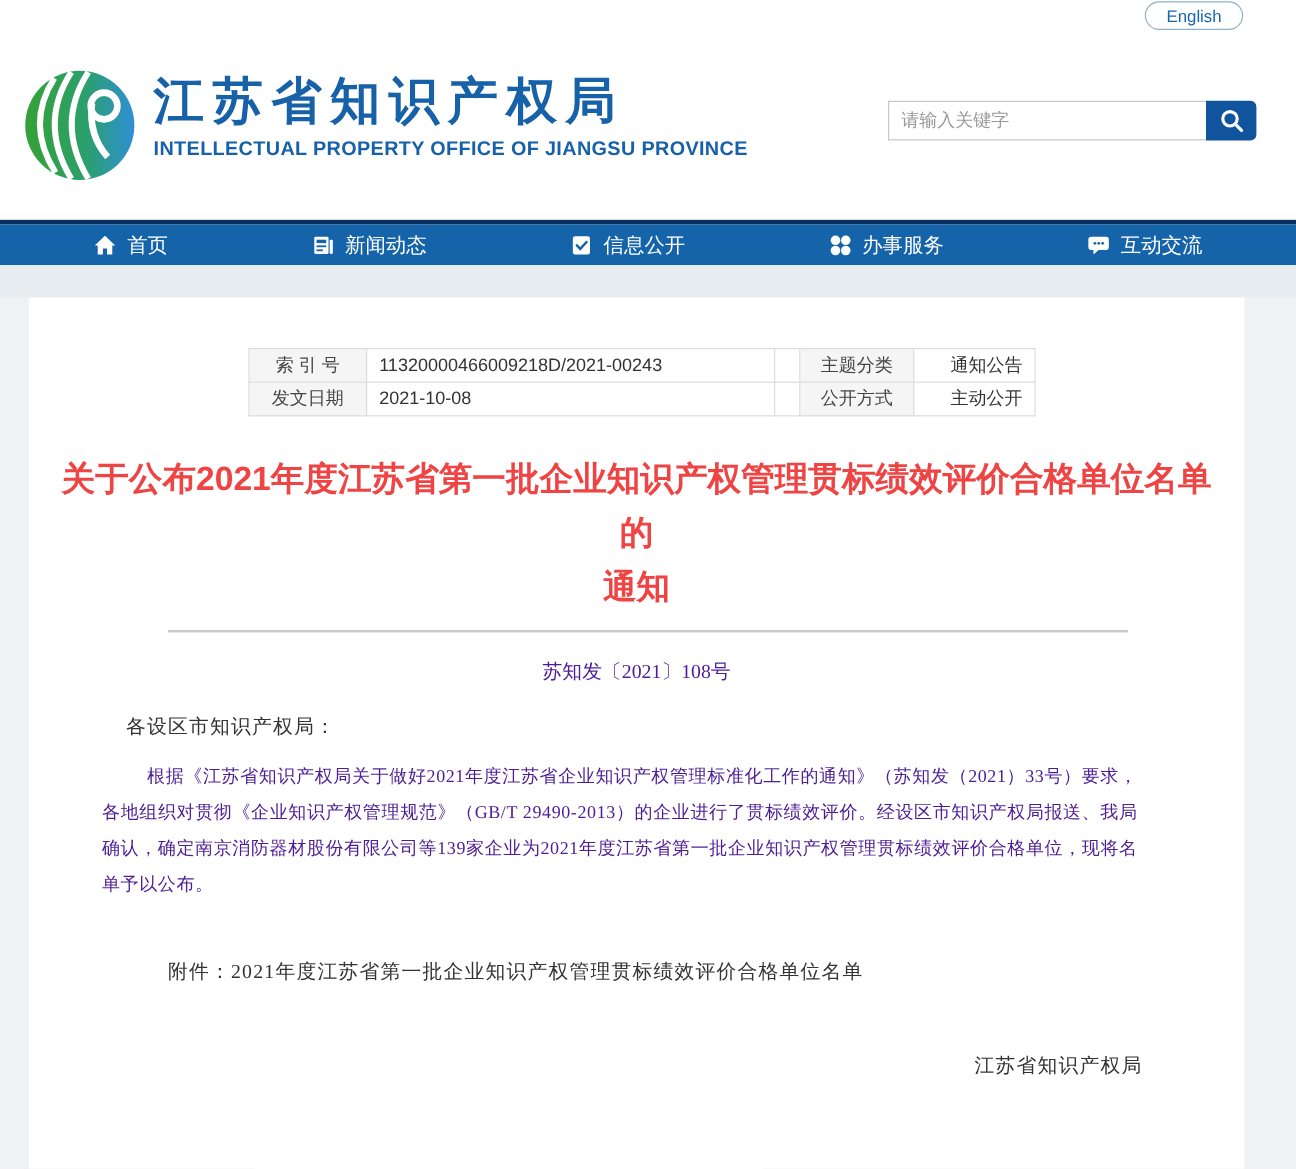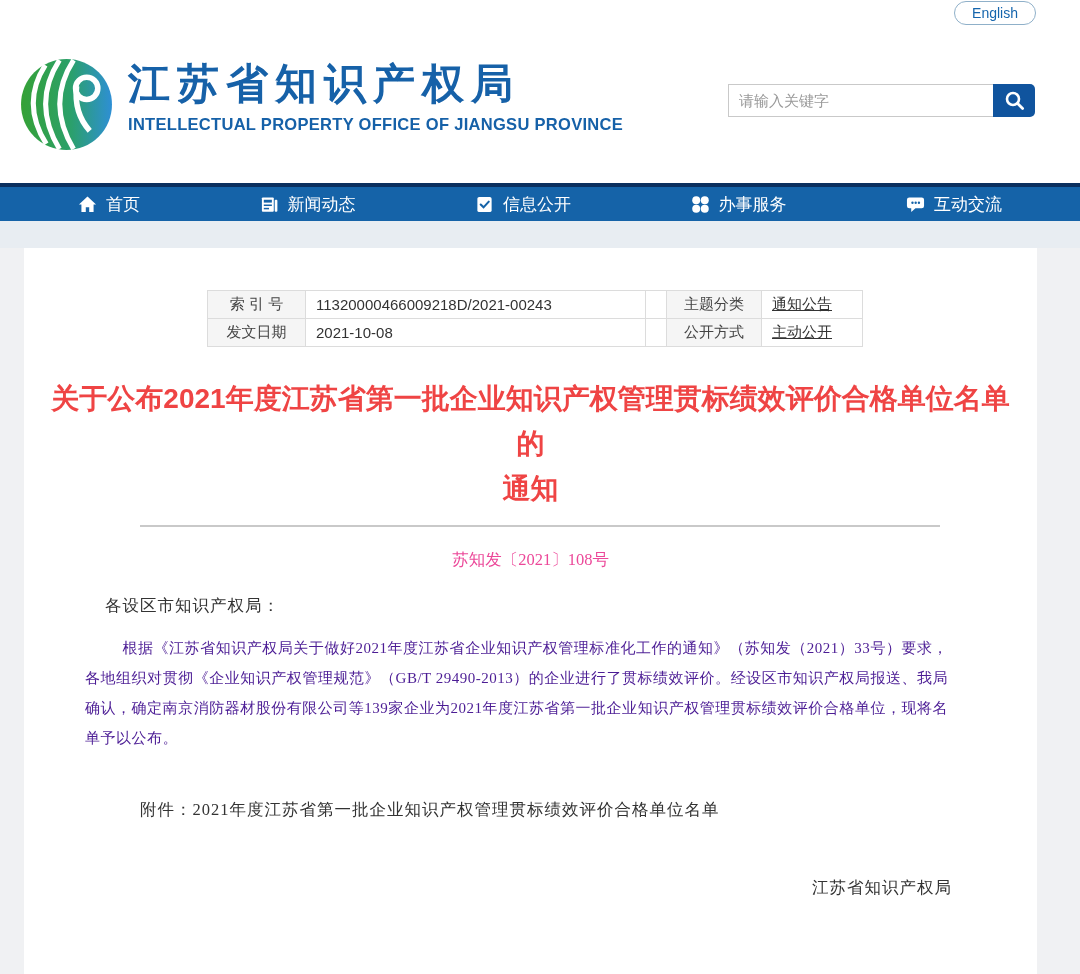--- a/index.html
+++ b/index.html
@@ -8,21 +8,21 @@
 
   
   .header { position:relative; width:1080px; height:183px; background:#ffffff; }
   .english-btn { position:absolute; top:1px; right:44px; padding:3px 17px;
                  border:1.5px solid #8fb0c9; border-radius:14px; color:#1565ad;
                  font-size:14px; background:#fff; cursor:pointer; }
   .logo { position:absolute; left:18px; top:56px; width:97px; height:97px; cursor:pointer; }
   .brand { position:absolute; left:128px; top:60px; }
   .brand-title { font-size:42px; font-weight:bold; color:#1661a8; letter-spacing:7px; line-height:1.15; }
   .brand-sub { font-size:16.5px; font-weight:bold; color:#1661a8; letter-spacing:0.3px; margin-top:7px; }
-  .search { position:absolute; top:84px; right:45px; width:307px; height:33px; display:flex; }
+  .search { position:absolute; top:84px; right:33px; width:307px; height:33px; display:flex; }
   .search input { width:265px; height:33px; border:1px solid #c9c9c9; border-right:none;
                   padding:0 10px; font-size:15px; color:#333; outline:none;
                   font-family:"Liberation Sans","DejaVu Sans",sans-serif; }
   .search input::placeholder { color:#999; }
   .search-btn { width:42px; height:33px; background:#10549e; border:none; cursor:pointer;
                 border-radius:0 5px 5px 0; display:flex; align-items:center; justify-content:center; }
 
   
   .nav-strip { width:1080px; height:4px; background:#0b2f5e; }
   .nav-bar { width:1080px; height:34px; background:#1563a8; display:flex;
@@ -36,30 +36,30 @@
   
   .panel { margin:0 43px 0 24px; background:#ffffff; height:726px; padding-top:42px; }
 
   table.meta { border-collapse:collapse; margin-left:183px; table-layout:fixed; }
   table.meta td { border:1px solid #dcdcdc; height:28px; font-size:15px; padding:0 10px; }
   td.m-lbl { background:#f5f5f5; color:#444; text-align:center; width:98px; }
   td.m-val { background:#fff; color:#333; }
   td.v-wide { width:340px; }
   td.spacer { width:14px; padding:0; background:#fff; }
   td.m-lbl2 { background:#f5f5f5; color:#444; text-align:center; width:95px;font-family:Liberation Serif, serif; }
-  td.v-small { width:101px; text-align:left;text-decoration:underline; }
+  td.v-small { width:101px; text-align:right; }
 
   .doc-title { margin:30px auto 0; width:980px; text-align:center; font-size:28px;
                font-weight:bold; color:#ef4444; line-height:1.6; }
   .pub-row { display:flex; margin:24px 0 0 181px; font-size:15px; color:#333; }
   .pub-views { margin-left:112px; }
   .divider { margin:14px 0 0 116px; width:800px; border-bottom:2px solid #c9c9c9; }
 
   .serif { font-family:"Liberation Serif","DejaVu Serif",serif; }
-  .doc-number { margin-top:22px; text-align:center; font-size:16.5px; color:#ec4899; }
+  .doc-number { margin-top:22px; text-align:center; font-size:16.5px; color:#4c1d95; }
   .salutation { margin:24px 0 0 81px; font-size:16.5px; color:#333; letter-spacing:1px; }
   .body-par { margin:16px 89px 0 61px; font-size:15px; color:#4c1d95; line-height:2.0;
               text-align:justify; text-indent:2.5em; letter-spacing:0.5px; }
   .attachment { margin:46px 0 0 116px; font-size:16.5px; color:#333; cursor:pointer; letter-spacing:1px; }
   .signer { margin:56px 85px 0 0; text-align:right; font-size:16.5px; color:#333; letter-spacing:1px; }
 </style>
 </head>
 <body>
 
 <div class="header">

